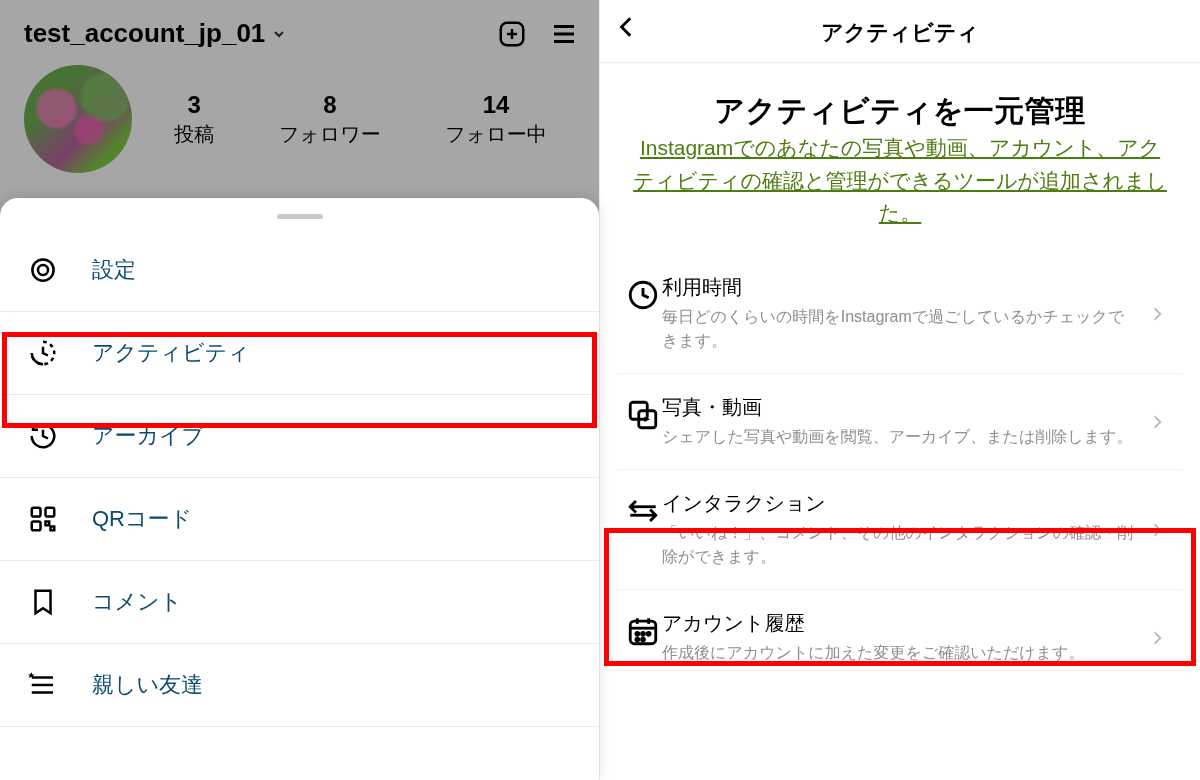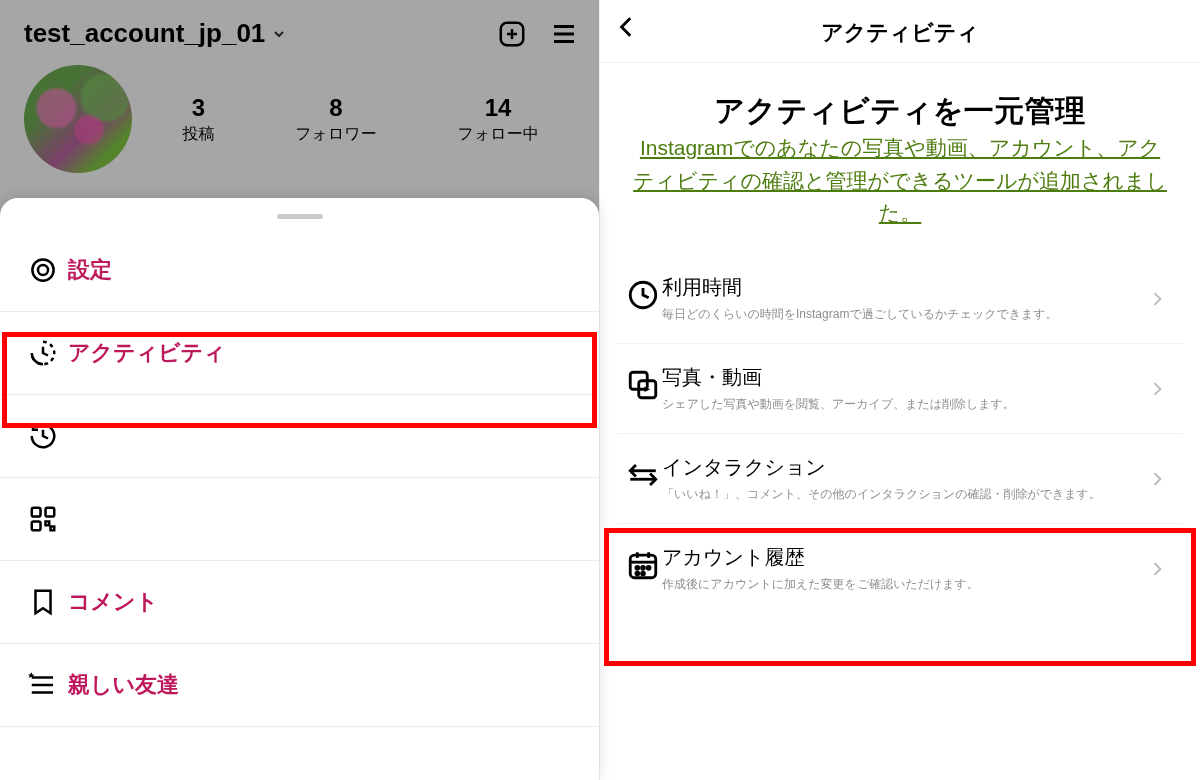--- a/index.html
+++ b/index.html
@@ -48,38 +48,37 @@
   }
   .avatar::after{
     content:""; position:absolute; inset:0;
     background: radial-gradient(circle at 30% 40%, rgba(255,120,200,0.7) 0 18%, transparent 22%),
                 radial-gradient(circle at 60% 60%, rgba(255,90,180,0.6) 0 14%, transparent 18%),
                 radial-gradient(circle at 75% 30%, rgba(120,200,90,0.7) 0 20%, transparent 24%);
   }
   .stats { flex:1; display:flex; justify-content: space-around; text-align:center; color:#000; }
   .stat { display:flex; flex-direction:column; gap:2px; }
   .stat .num { font-size: 24px; font-weight:700; }
-  .stat .lbl { font-size: 16px; }
+  .stat .lbl { font-size: 20px; }
 
   .sheet {
     position: absolute; left:0; right:0; top: 198px; bottom:0;
     background: #fff;
     border-top-left-radius: 18px; border-top-right-radius: 18px;
     box-shadow: 0 -2px 14px rgba(0,0,0,0.12);
     z-index: 3;
     padding-top: 10px;
   }
   .grabber { width:46px; height:5px; background:#c9c9c9; border-radius:3px; margin: 6px auto 10px;}
   .menu-item {
-    display:flex; align-items:center; gap: 8px;
+    display:flex; align-items:center; gap: 32px;
     padding: 24px 26px;
-    font-size: 22px; color:#be185d;
+    font-size: 22px; color:#0c4a6e;
     border-bottom: 1px solid #ececec;
     position: relative;
-    font-weight: bold;
   }
   .menu-item:first-of-type{ border-top: none;}
   .menu-item .icon { width: 34px; height:34px; color:#000; }
   .menu-item .label { flex:1; text-align:left; }
 
   .hl-red { position:absolute; border: 5px solid #ff0000; z-index:5; pointer-events:none;}
   .hl-left { left: 2px; right: 2px; top: 332px; height: 96px; }
 
   
   .r-header {
@@ -96,21 +95,21 @@
   .r-item {
     display:flex; align-items:flex-start; 
     padding: 20px 6px;
     border-top: 1px solid #f0f0f0;
     position: relative;
   }
   .r-item:first-child{ border-top:none;}
   .r-item .icon { width:38px; height:38px; flex:0 0 auto; margin-top:2px; color:#000;}
   .r-item .texts { flex:1; }
   .r-item .t1 { font-size: 20px; color:#000; margin-bottom:4px;}
-  .r-item .t2 { font-size: 12px; color:#8e8e8e; line-height:1.5;}
+  .r-item .t2 { font-size: 16px; color:#8e8e8e; line-height:1.5;}
   .r-item .chev { color:#bcbcbc; align-self:center; }
   .hl-right { left: 604px; width: 592px; top: 528px; height: 138px; }
 
 </style>
 </head>
 <body>
 
 <div class="pane left">
   <div class="profile-bg"></div>
 
@@ -186,32 +185,34 @@
     </div>
 
     <div class="menu-item">
       <span class="icon">
         <svg width="30" height="30" viewBox="0 0 24 24" fill="none" stroke="currentColor" stroke-width="2">
             <path d="M3 12 a9 9 0 1 0 3 -6.7"></path>
             <polyline points="4 3 4 7 8 7"></polyline>
             <polyline points="12 7 12 12 16 14"></polyline>
           </svg>
       </span>
+      <span class="label">アーカイブ</span>
     </div>
 
     <div class="menu-item">
       <span class="icon">
         <svg width="30" height="30" viewBox="0 0 24 24" fill="none" stroke="currentColor" stroke-width="2">
             <rect x="3" y="3" width="7" height="7" rx="1.5"></rect>
             <rect x="14" y="3" width="7" height="7" rx="1.5"></rect>
             <rect x="3" y="14" width="7" height="7" rx="1.5"></rect>
             <rect x="14" y="14" width="3" height="3"></rect>
             <rect x="18" y="18" width="3" height="3"></rect>
           </svg>
       </span>
+      <span class="label">QRコード</span>
     </div>
 
     <div class="menu-item">
       <span class="icon">
         <svg width="30" height="30" viewBox="0 0 24 24" fill="none" stroke="currentColor" stroke-width="2">
             <path d="M6 3h12v18l-6-4-6 4z"></path>
           </svg>
       </span>
       <span class="label">コメント</span>
     </div>

